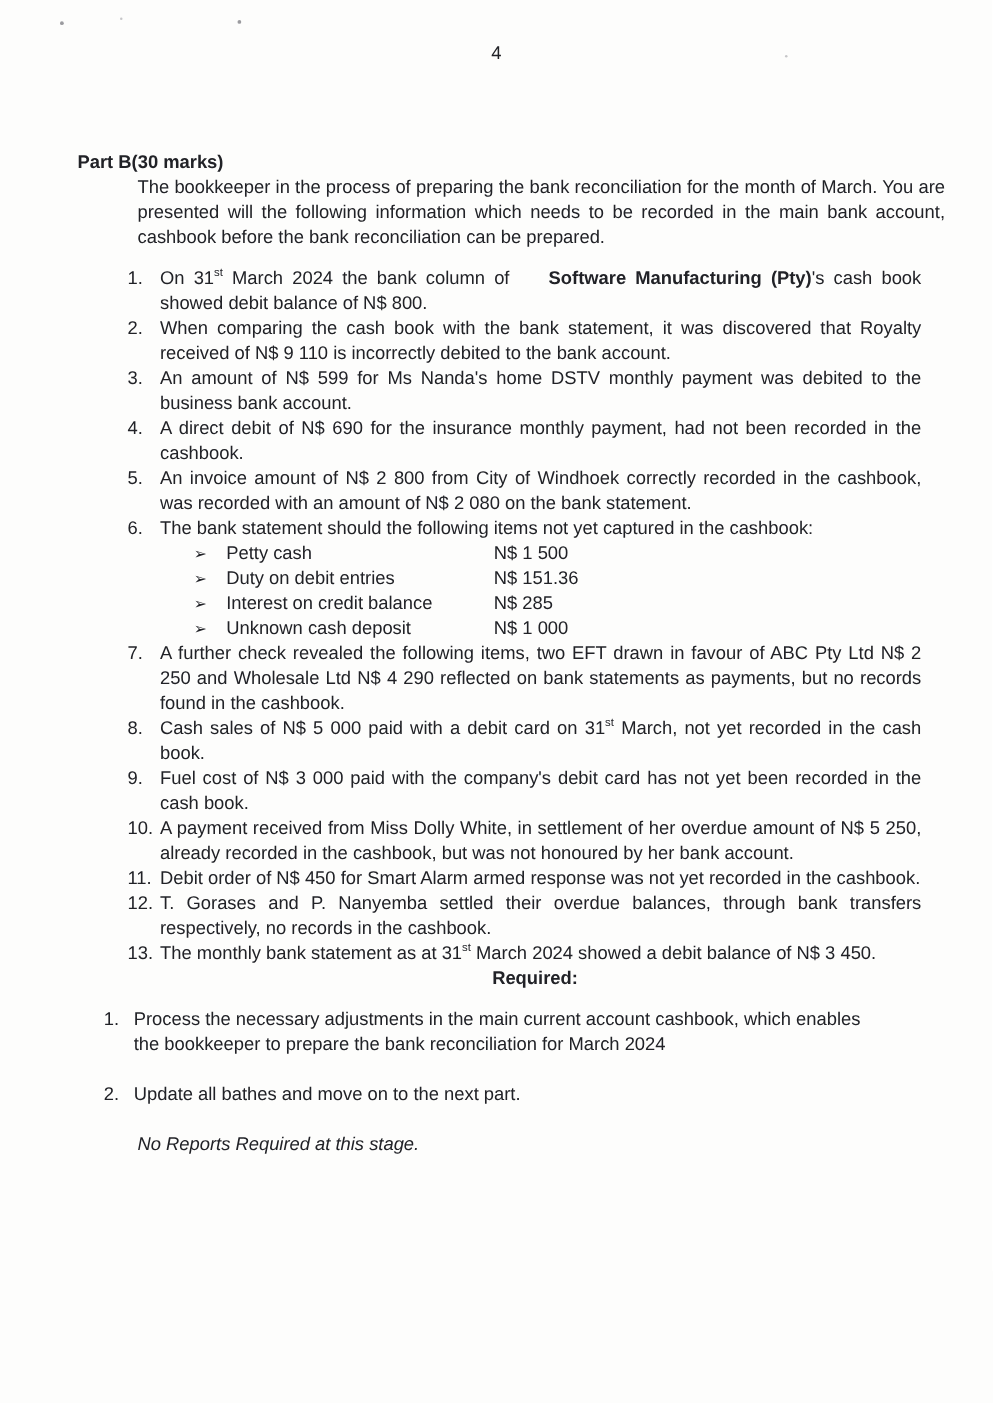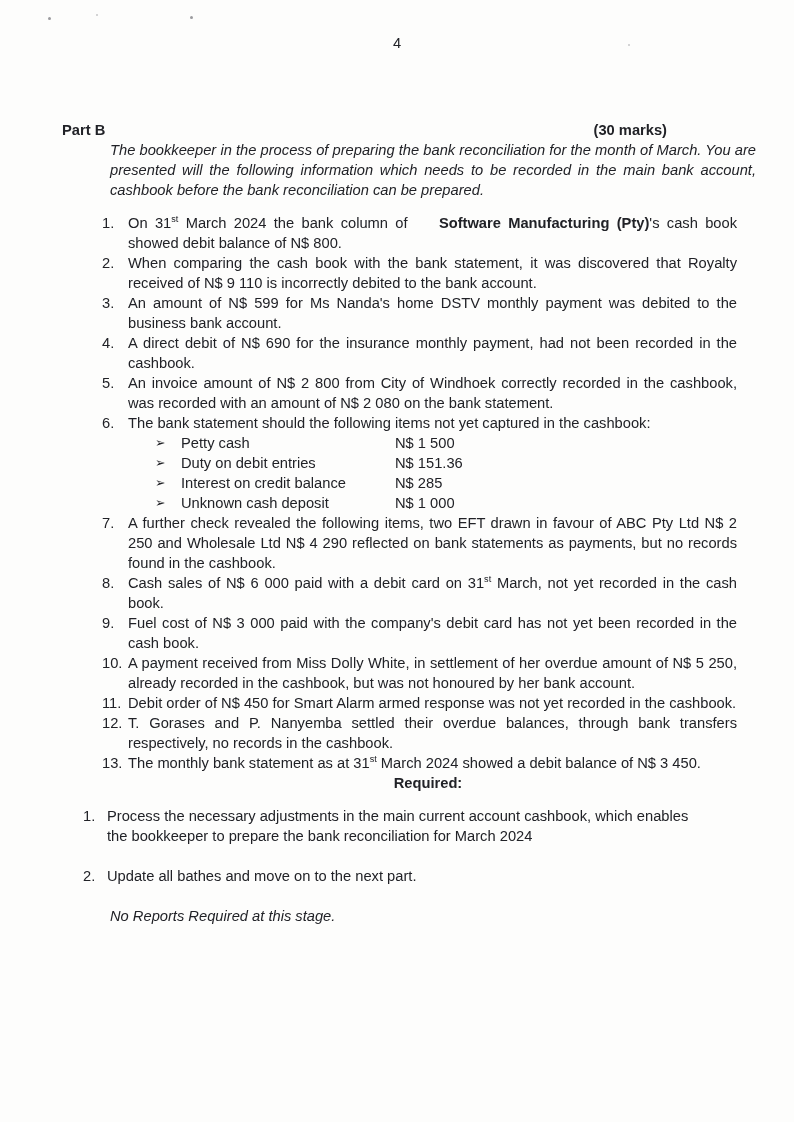--- a/index.html
+++ b/index.html
@@ -11,25 +11,25 @@
     background: #fdfdfc;
     font-family: "Liberation Sans", "DejaVu Sans", sans-serif;
     font-size: 14.7px;
     line-height: 20px;
     color: #212227;
     overflow: hidden;
   }
   .pagenum { padding-top: 33px; text-align: center; }
   .partb-row {
     display: flex;
-    justify-content: space-between;
+    justify-content: flex-start;
     font-weight: 700;
     margin: 67px 127px 0 62px;
   }
-  .intro { margin: 0 38px 0 110px; text-align: justify; font-style: italic; }
+  .intro { margin: 0 38px 0 110px; text-align: justify; }
   .main-list { margin: 13px 57px 0 102px; }
   .li { display: flex; }
   .num { flex: 0 0 26px; }
   .li-body { flex: 1; text-align: justify; }
   .li-body .b { font-weight: 700; margin-left: 24px; }
   sup { font-size: 0.62em; vertical-align: super; line-height: 0; margin-top: 30px; }
   .sub-list { margin-left: 53px; }
   .sub-row { display: flex; }
   .bullet { flex: 0 0 26px; font-size: 12.5px; }
   .sub-label { flex: 0 0 214px; }
@@ -117,21 +117,21 @@
           <span class="sub-label">Unknown cash deposit</span>
           <span class="sub-amount">N$ 1 000</span>
         </div>
       </div>
       <div class="li">
         <span class="num">7.</span>
         <span class="li-body"><span>A further check revealed the following items, two EFT drawn in favour of ABC Pty Ltd N$ 2 250 and Wholesale Ltd N$ 4 290 reflected on bank statements as payments, but no records found in the cashbook.</span></span>
       </div>
       <div class="li">
         <span class="num">8.</span>
-        <span class="li-body"><span>Cash sales of N$ 6 000 paid with a debit card on 31</span><sup>st</sup><span> March, not yet recorded in the cash book.</span></span>
+        <span class="li-body"><span>Cash sales of N$ 5 000 paid with a debit card on 31</span><sup>st</sup><span> March, not yet recorded in the cash book.</span></span>
       </div>
       <div class="li">
         <span class="num">9.</span>
         <span class="li-body"><span>Fuel cost of N$ 3 000 paid with the company's debit card has not yet been recorded in the cash book.</span></span>
       </div>
       <div class="li">
         <span class="num">10.</span>
         <span class="li-body"><span>A payment received from Miss Dolly White, in settlement of her overdue amount of N$ 5 250, already recorded in the cashbook, but was not honoured by her bank account.</span></span>
       </div>
       <div class="li">

